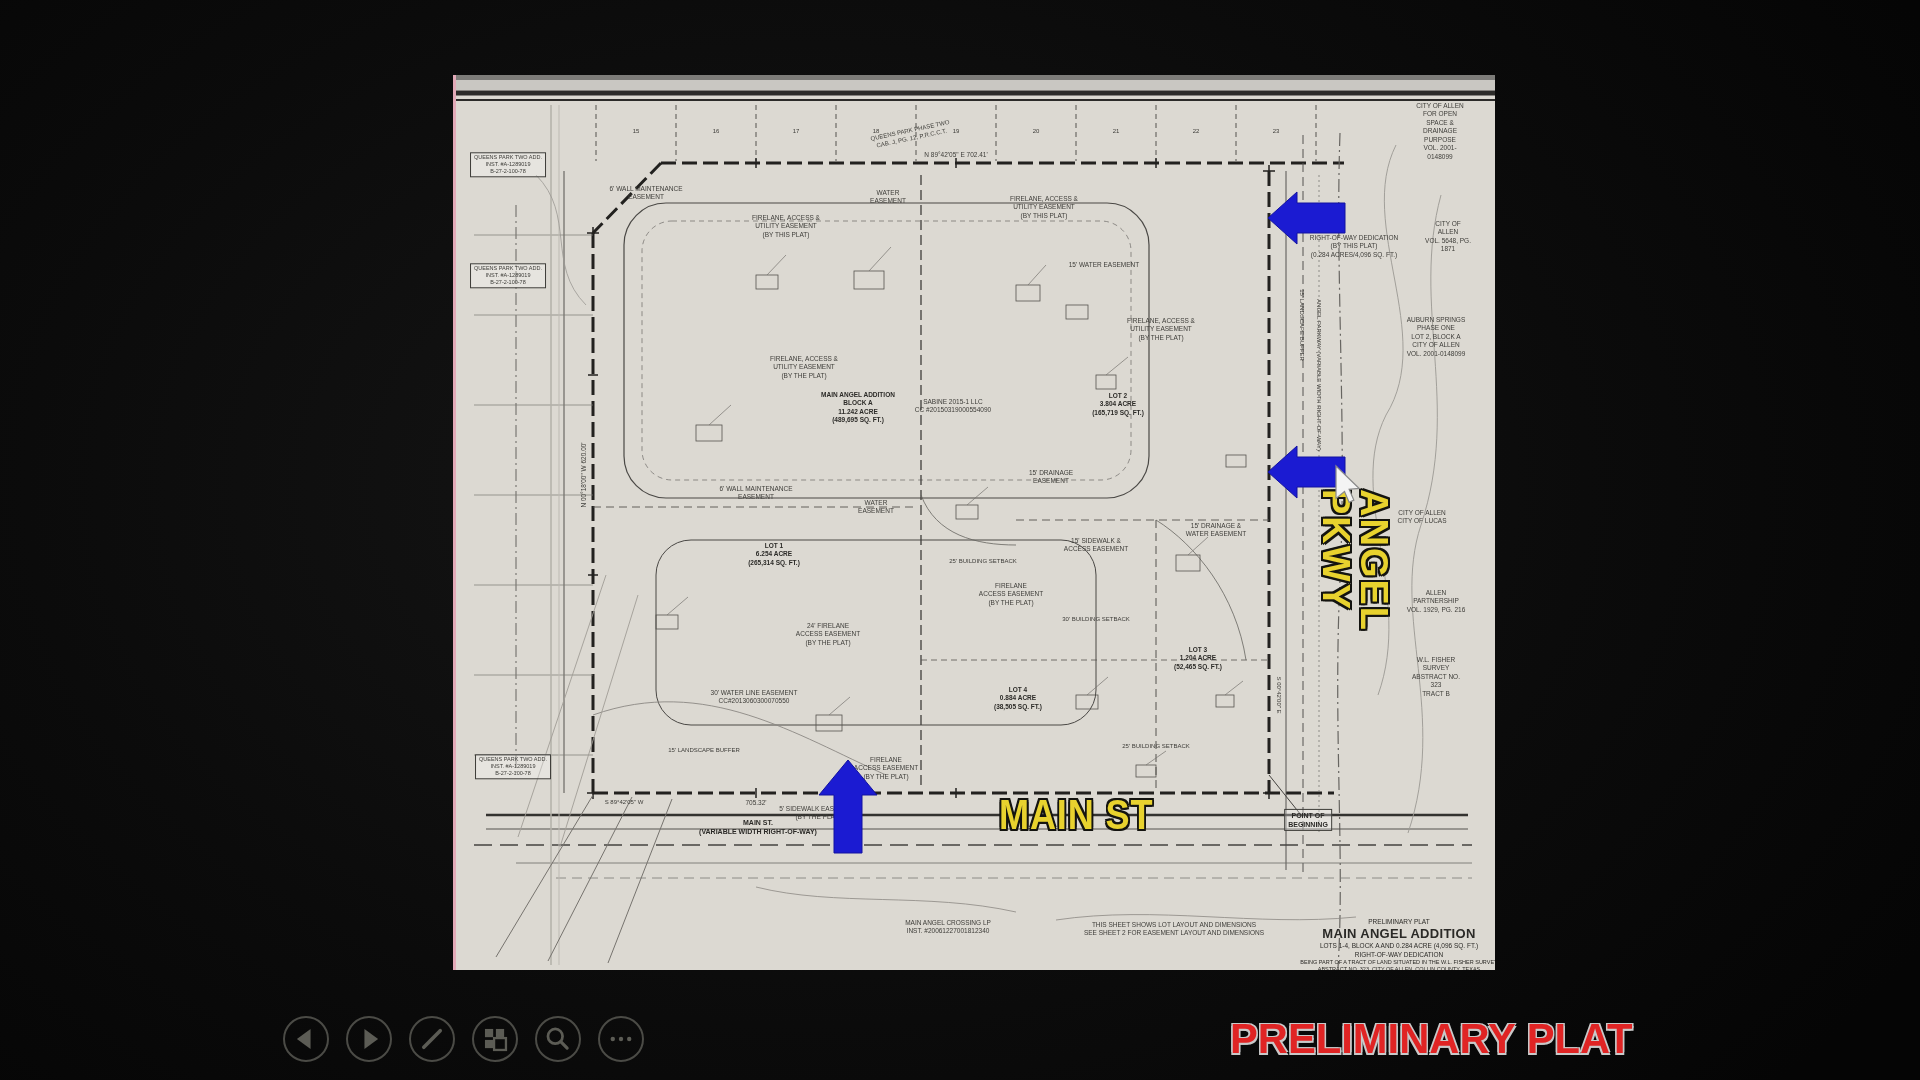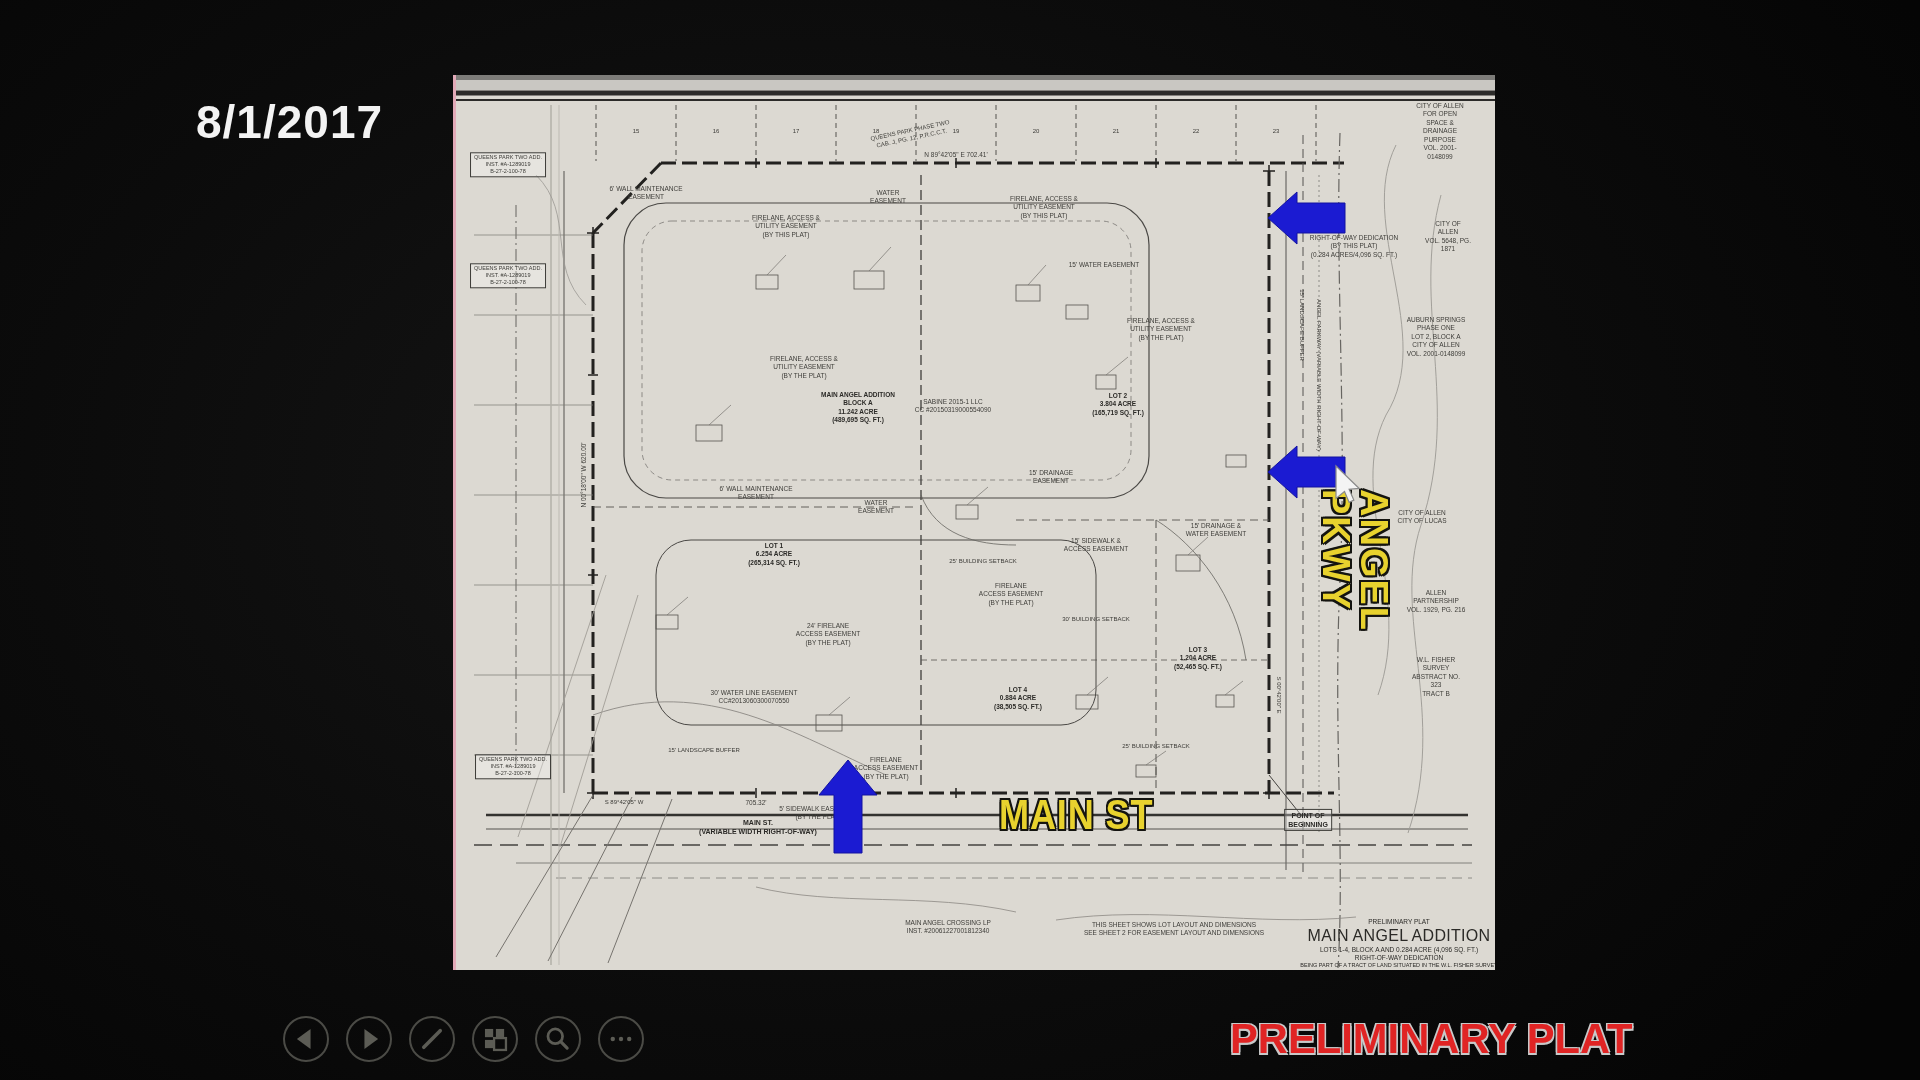--- a/index.html
+++ b/index.html
@@ -12,21 +12,21 @@
   .sheet{position:absolute;left:453px;top:75px;width:1039px;height:895px;background:#dcd9d2;
     overflow:hidden;border-left:3px solid #e2aab8;filter:blur(0.35px);}
   .sheet svg{position:absolute;left:0;top:0;}
   .annotation{position:absolute;transform:translate(-50%,-50%);font-size:6.5px;line-height:1.3;
     color:#3d3c38;text-align:center;white-space:pre-line;}
   .annotation.bold{font-weight:bold;color:#2b2a27;}
   .annotation.boxed{border:1px solid #3d3c38;padding:1px 3px;background:rgba(255,255,255,.3);}
   
   .title-block{position:absolute;left:843px;top:843px;width:200px;text-align:center;color:#2b2a27;line-height:1.25;}
   .tb-small{font-size:6.5px;}
-  .tb-big{font-size:16px;font-weight:normal;letter-spacing:.3px;white-space:nowrap;}
+  .tb-big{font-size:13px;font-weight:bold;letter-spacing:.3px;white-space:nowrap;}
   .tb-tiny{font-size:5.5px;}
   
   .road-label{position:absolute;font-weight:bold;color:#e8d22e;
     text-shadow:-2px -2px 0 #141410,2px -2px 0 #141410,-2px 2px 0 #141410,2px 2px 0 #141410,
     -2px 0 0 #141410,2px 0 0 #141410,0 -2px 0 #141410,0 2px 0 #141410;}
   .main-st{left:543px;top:718px;font-size:43px;line-height:1;transform:scaleX(.84);transform-origin:left center;letter-spacing:1px;}
   .angel-pkwy{left:937px;top:414px;font-size:38px;line-height:1;transform:rotate(90deg);transform-origin:0 0;letter-spacing:2px;}
   
   .overlay{position:absolute;left:0;top:0;pointer-events:none;}
   
@@ -37,21 +37,20 @@
   .controls{position:absolute;left:283px;top:1016px;display:flex;gap:17px;}
   .ctrl{width:46px;height:46px;border-radius:50%;border:2.5px solid #4b4b46;background:transparent;
     display:flex;align-items:center;justify-content:center;padding:0;cursor:pointer;}
   .ctrl svg{display:block;}
 </style>
 </head>
 <body>
 
 <div id="stage">
 
-  <div class="slide-date">8/1/2017</div>
 
   <div class="sheet">
     <svg width="1039" height="895" viewBox="0 0 1039 895">
 
       <rect x="0" y="0" width="1039" height="5" fill="#7d7c79"></rect>
       <rect x="0" y="5" width="1039" height="10" fill="#c9c7c2"></rect>
       <line x1="0" y1="18" x2="1039" y2="18" stroke="#2c2b29" stroke-width="5"></line>
       <line x1="0" y1="25" x2="1039" y2="25" stroke="#2c2b29" stroke-width="2"></line>
 
       <g stroke="#55534f" stroke-width="1" stroke-dasharray="5 4">

